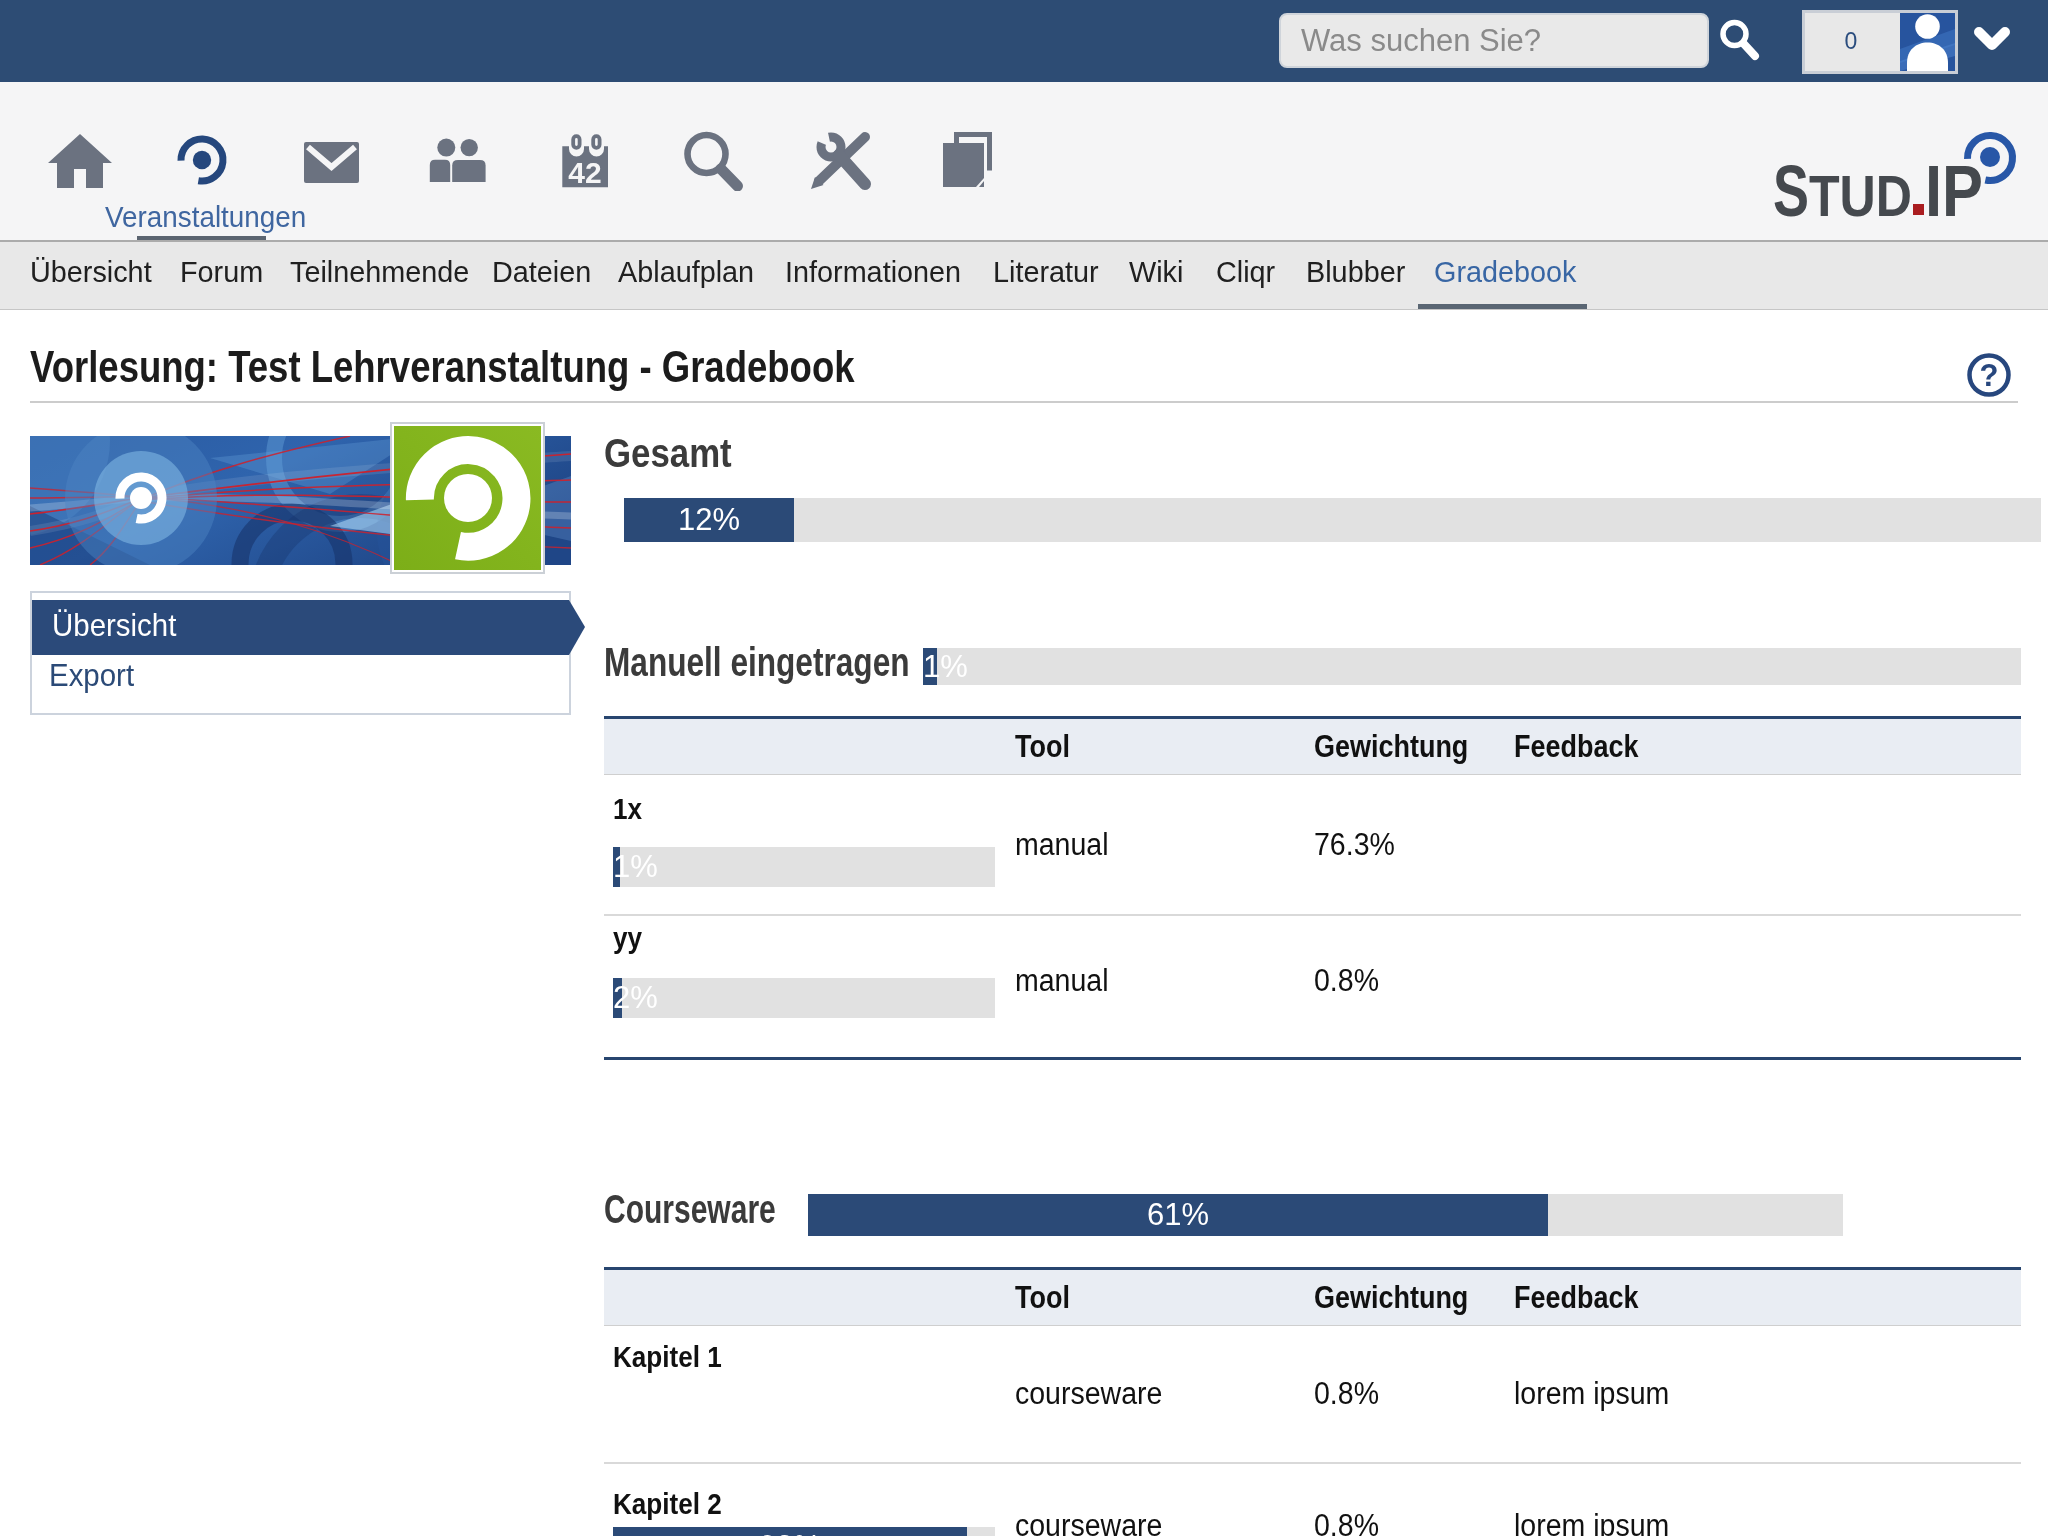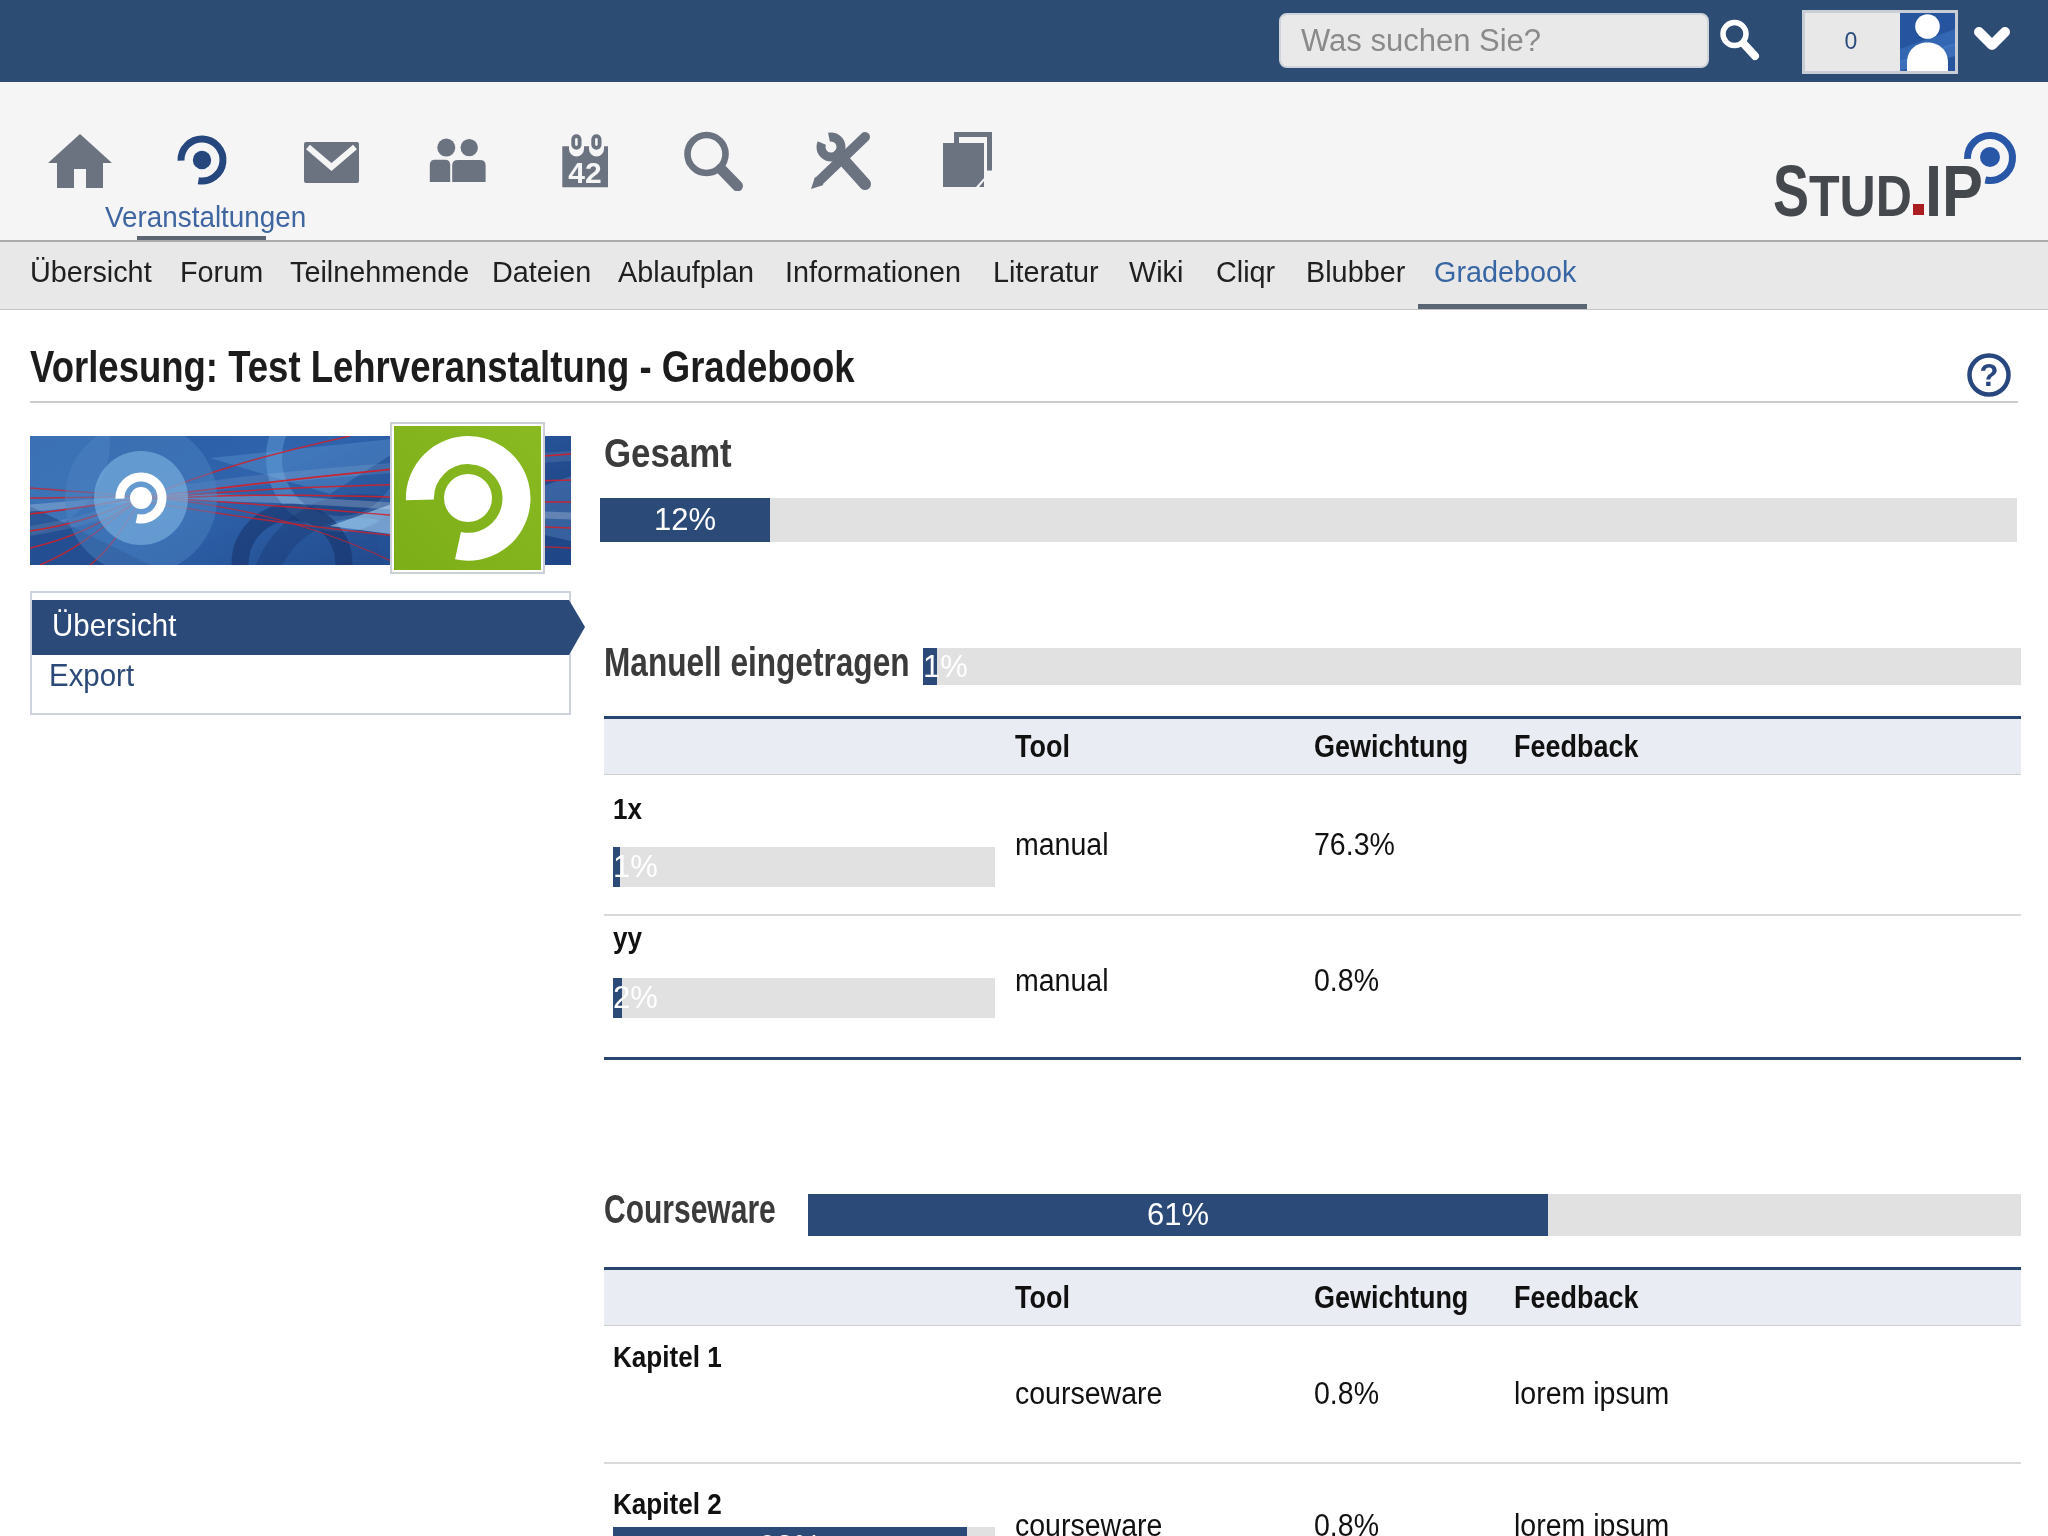--- a/index.html
+++ b/index.html
@@ -167,21 +167,21 @@
   </svg>
 </div>
 
 <div class="abs" style="left:30px;top:591px;width:541px;height:124px;background:#fff;border:2px solid #ccd3dd;box-sizing:border-box;"></div>
 <div class="abs" style="left:32px;top:600px;width:537px;height:55px;background:#2b4a7a;"></div>
 <div class="abs" style="left:569px;top:600px;width:0;height:0;border-left:16px solid #2b4a7a;border-top:27px solid transparent;border-bottom:28px solid transparent;"></div>
 <div class="abs sx92" style="left:52px;top:600px;height:50px;line-height:50px;font-size:32px;color:#fff;">Übersicht</div>
 <div class="abs sx92" style="left:49px;top:655px;height:40px;line-height:40px;font-size:32px;color:#2b4a77;">Export</div>
 
 <div class="abs sx87" style="left:604px;top:431px;font-size:40px;font-weight:bold;color:#3b3b3b;">Gesamt</div>
-<div class="bar" style="left:600px;top:498px;width:1417px;height:44px;">
+<div class="bar" style="left:624px;top:498px;width:1417px;height:44px;">
       <div class="fill" style="width:170px;"><span class="lbl" style="line-height:44px;">12%</span></div>
     </div>
 
 <div class="abs" style="left:604px;top:640px;font-size:40px;font-weight:bold;color:#3b3b3b;transform:scaleX(0.79);transform-origin:0 0;">Manuell eingetragen</div>
 <div class="bar" style="left:923px;top:648px;width:1098px;height:37px;">
       <div class="fill" style="width:14px;"><span class="lbl" style="line-height:37px;">1%</span></div>
     </div>
 
 <div class="abs" style="left:604px;top:716px;width:1417px;height:3px;background:#27456f;"></div>
 <div class="abs" style="left:604px;top:719px;width:1417px;height:55px;background:#e9edf3;"></div>
@@ -200,21 +200,21 @@
 
 <div class="abs sx87" style="left:613px;top:921px;font-size:30px;font-weight:bold;color:#111;">yy</div>
 <div class="bar" style="left:613px;top:978px;width:382px;height:40px;">
       <div class="fill" style="width:9px;"><span class="lbl" style="line-height:40px;">2%</span></div>
     </div>
 <div class="abs sx92" style="left:1015px;top:963px;font-size:31px;color:#111;">manual</div>
 <div class="abs sx92" style="left:1314px;top:963px;font-size:31px;color:#111;">0.8%</div>
 <div class="abs" style="left:604px;top:1057px;width:1417px;height:3px;background:#27456f;"></div>
 
 <div class="abs" style="left:604px;top:1187px;font-size:40px;font-weight:bold;color:#3b3b3b;transform:scaleX(0.75);transform-origin:0 0;">Courseware</div>
-<div class="bar" style="left:808px;top:1194px;width:1213px;height:42px;">
+<div class="bar" style="left:808px;top:1194px;width:1035px;height:42px;">
       <div class="fill" style="width:740px;"><span class="lbl" style="line-height:42px;">61%</span></div>
     </div>
 
 <div class="abs" style="left:604px;top:1267px;width:1417px;height:3px;background:#27456f;"></div>
 <div class="abs" style="left:604px;top:1270px;width:1417px;height:55px;background:#e9edf3;"></div>
 <div class="abs" style="left:604px;top:1325px;width:1417px;height:1px;background:#cfcfcf;"></div>
 <div class="abs sx87" style="left:1015px;top:1270px;height:55px;line-height:55px;font-size:31px;font-weight:bold;color:#111;">Tool</div>
 <div class="abs sx87" style="left:1314px;top:1270px;height:55px;line-height:55px;font-size:31px;font-weight:bold;color:#111;">Gewichtung</div>
 <div class="abs sx87" style="left:1514px;top:1270px;height:55px;line-height:55px;font-size:31px;font-weight:bold;color:#111;">Feedback</div>
 

